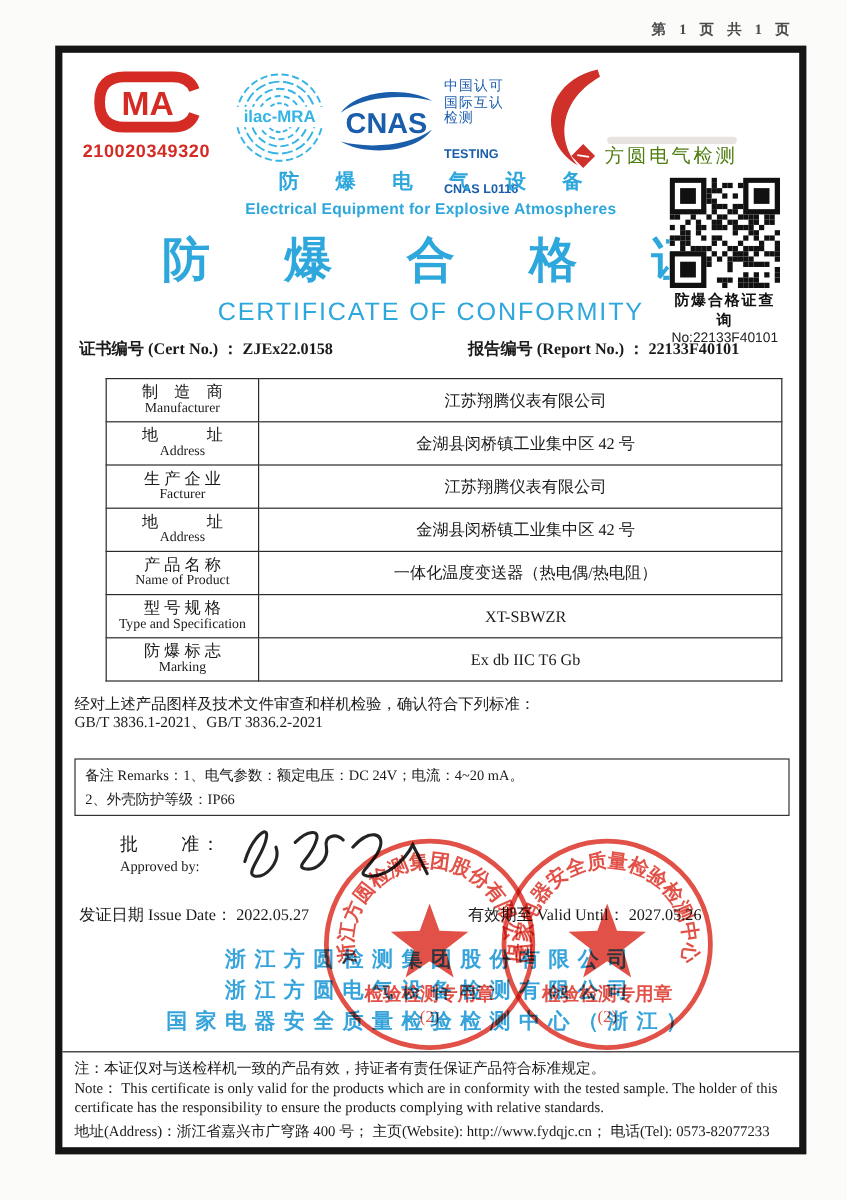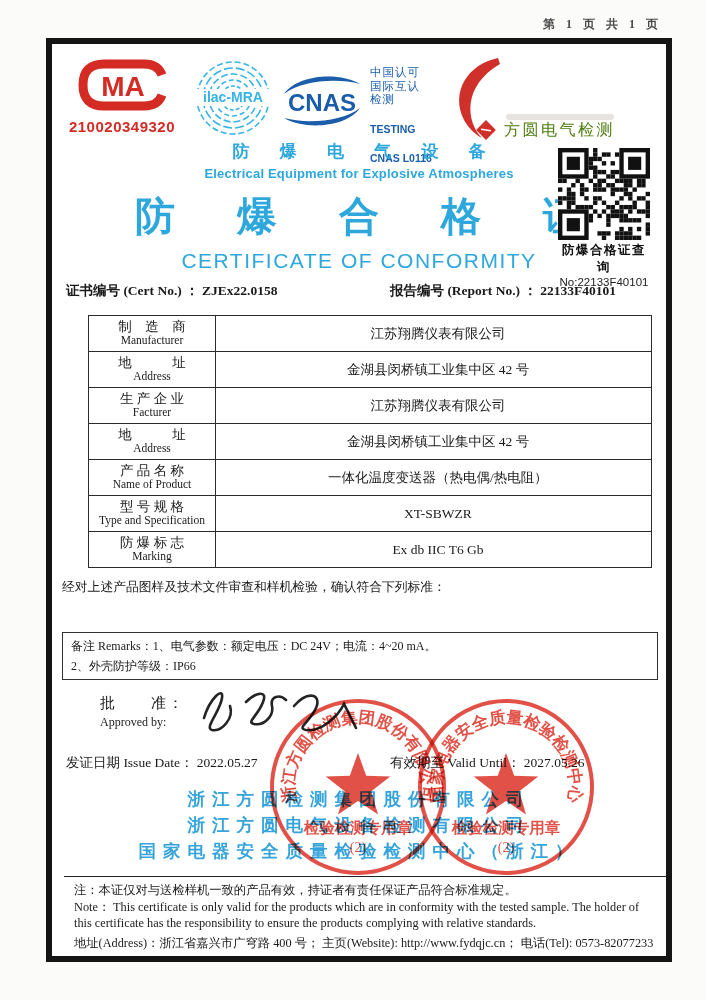--- a/index.html
+++ b/index.html
@@ -65,21 +65,21 @@
   .date-left{position:absolute;left:0;}
   .date-right{position:absolute;left:324px;}
   
   .issuers{position:absolute;left:0;right:0;top:742px;text-align:center;
     color:#36a4db;font-weight:bold;font-size:17.5px;line-height:26px;letter-spacing:7px;}
   
   .stamp{position:absolute;mix-blend-mode:multiply;opacity:.85;pointer-events:none;}
   .stamp-left{left:214px;top:651px;}
   .stamp-right{left:362px;top:651px;}
   
-  .notes{position:absolute;left:12px;right:0;top:832px;border-top:1.5px solid #222;
+  .notes{position:absolute;left:0;right:0;top:832px;border-top:1.5px solid #222;
     padding:5px 10px 0 10px;font-size:12.3px;line-height:16.5px;}
   .notes .contact{margin-top:3px;}
 </style>
 </head>
 <body>
 
 <div class="page-header">第 1 页 共 1 页</div>
 
 <div class="frame">
 
@@ -341,20 +341,21 @@
             <div>防 爆 标 志</div>
             <div class="en">Marking</div>
           </td>
       <td class="val">Ex db IIC T6 Gb</td>
         </tr>
   </tbody>
     </table>
 
   <div class="statement">
     <div>经对上述产品图样及技术文件审查和样机检验，确认符合下列标准：</div>
+    <div>GB/T 3836.1-2021、GB/T 3836.2-2021</div>
   </div>
 
   <div class="remarks">
     <div>备注 Remarks：1、电气参数：额定电压：DC 24V；电流：4~20 mA。</div>
     <div>2、外壳防护等级：IP66</div>
   </div>
 
   <div class="approval">
     <div class="cn">批　　准：</div>
     <div class="en">Approved by:</div>

